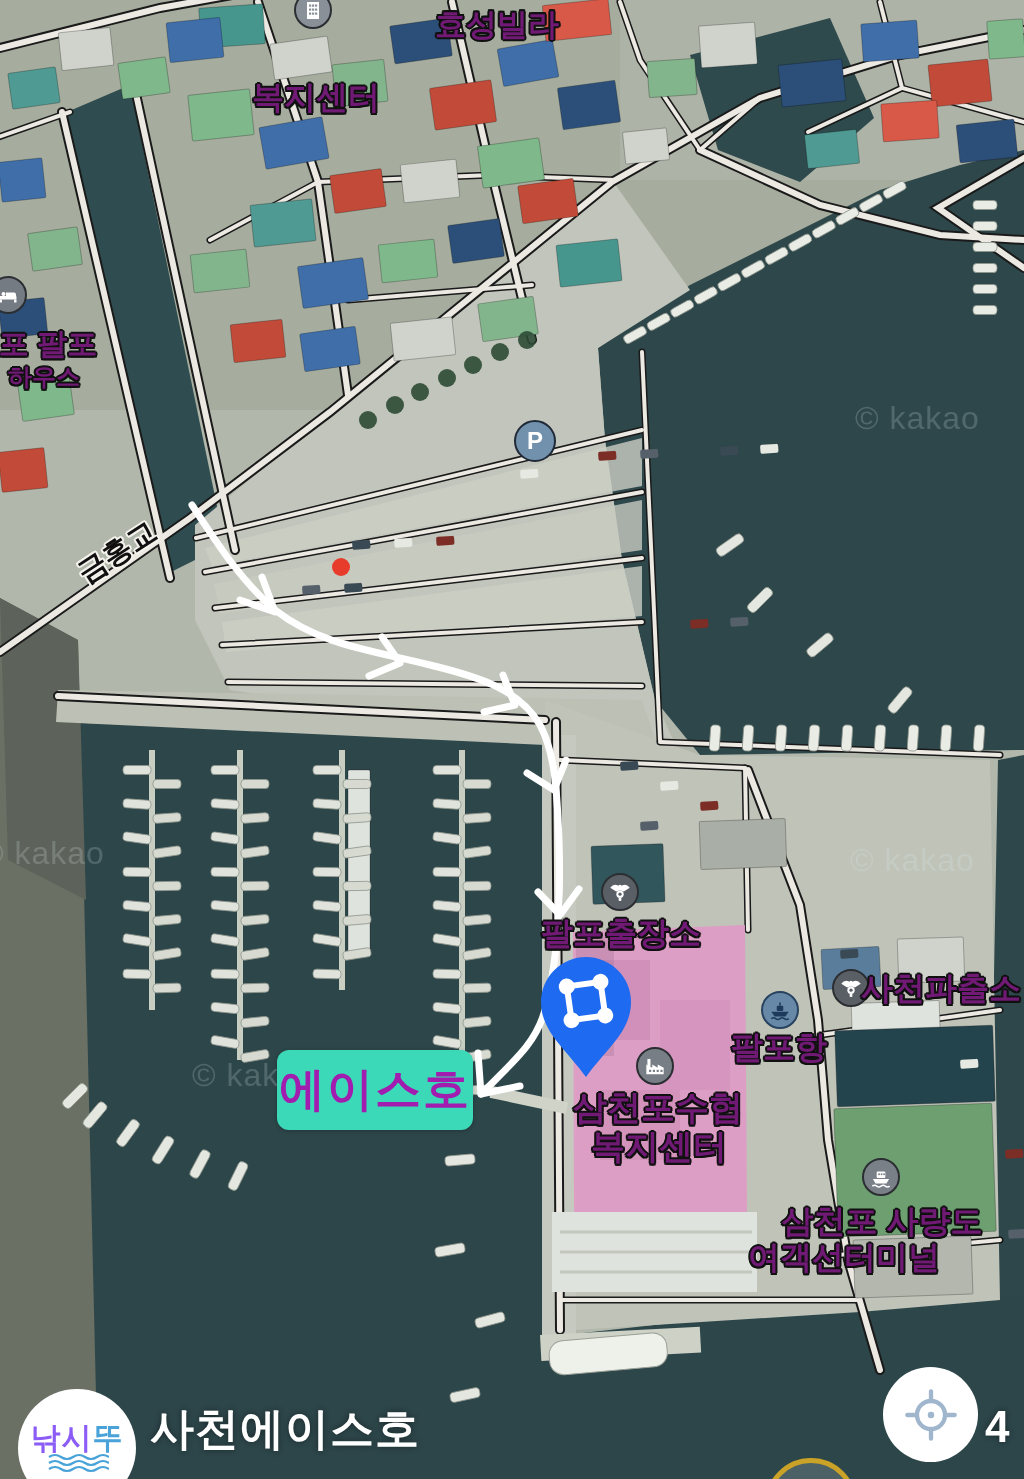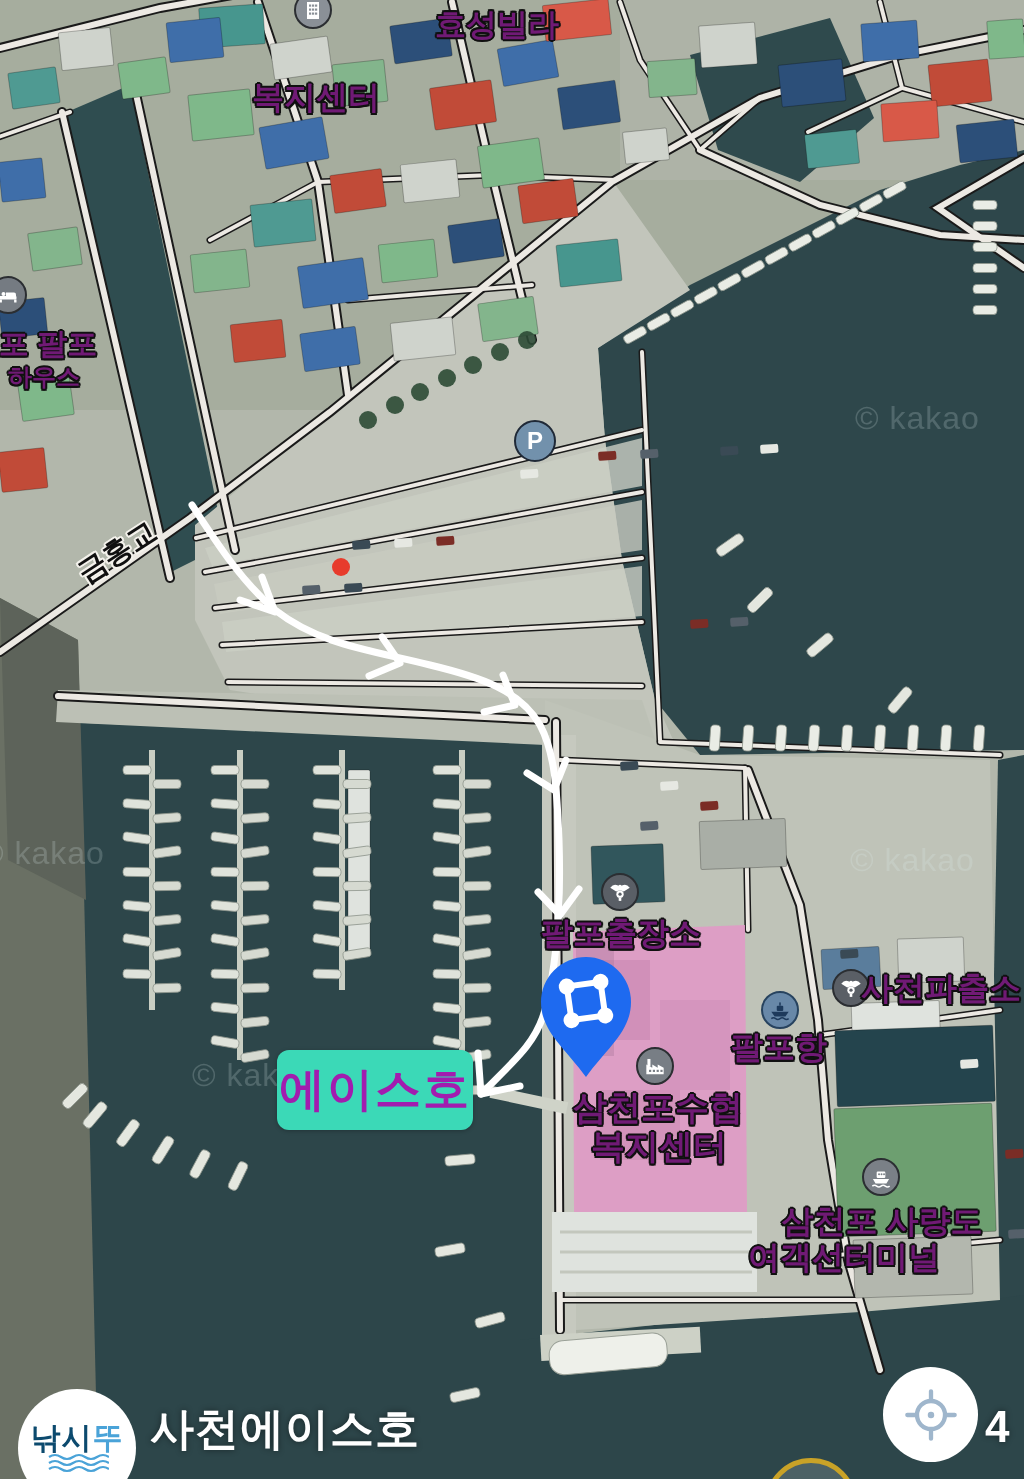--- a/index.html
+++ b/index.html
@@ -465,21 +465,21 @@
       <rect x="-17" y="-17" width="34" height="34" fill="none" stroke="#fff" stroke-width="6"></rect>
       <circle cx="-17" cy="-17" r="8" fill="#fff"></circle>
         <circle cx="17" cy="-17" r="8" fill="#fff"></circle>
       <circle cx="-17" cy="17" r="8" fill="#fff"></circle>
         <circle cx="17" cy="17" r="8" fill="#fff"></circle>
     </g>
   </svg>
 
   <div id="logo">
     <div class="lg-line">
-      <span style="color:#0c4a6e">낚시</span><span style="color:#4aa3d8">뚜</span>
+      <span style="color:#8b5cf6">낚시</span><span style="color:#4aa3d8">뚜</span>
     </div>
     <svg width="64" height="20" viewBox="0 0 64 20">
       <g stroke="#4aa3d8" stroke-width="2.2" fill="none">
         <path d="M4,4 q6,-4 12,0 t12,0 t12,0 t12,0 t12,0"></path>
         <path d="M4,10 q6,-4 12,0 t12,0 t12,0 t12,0 t12,0"></path>
         <path d="M4,16 q6,-4 12,0 t12,0 t12,0 t12,0 t12,0"></path>
       </g>
     </svg>
   </div>
   <div class="footer-text" style="left:150px;top:1400px;font-size:44px;letter-spacing:1px">사천에이스호</div>

